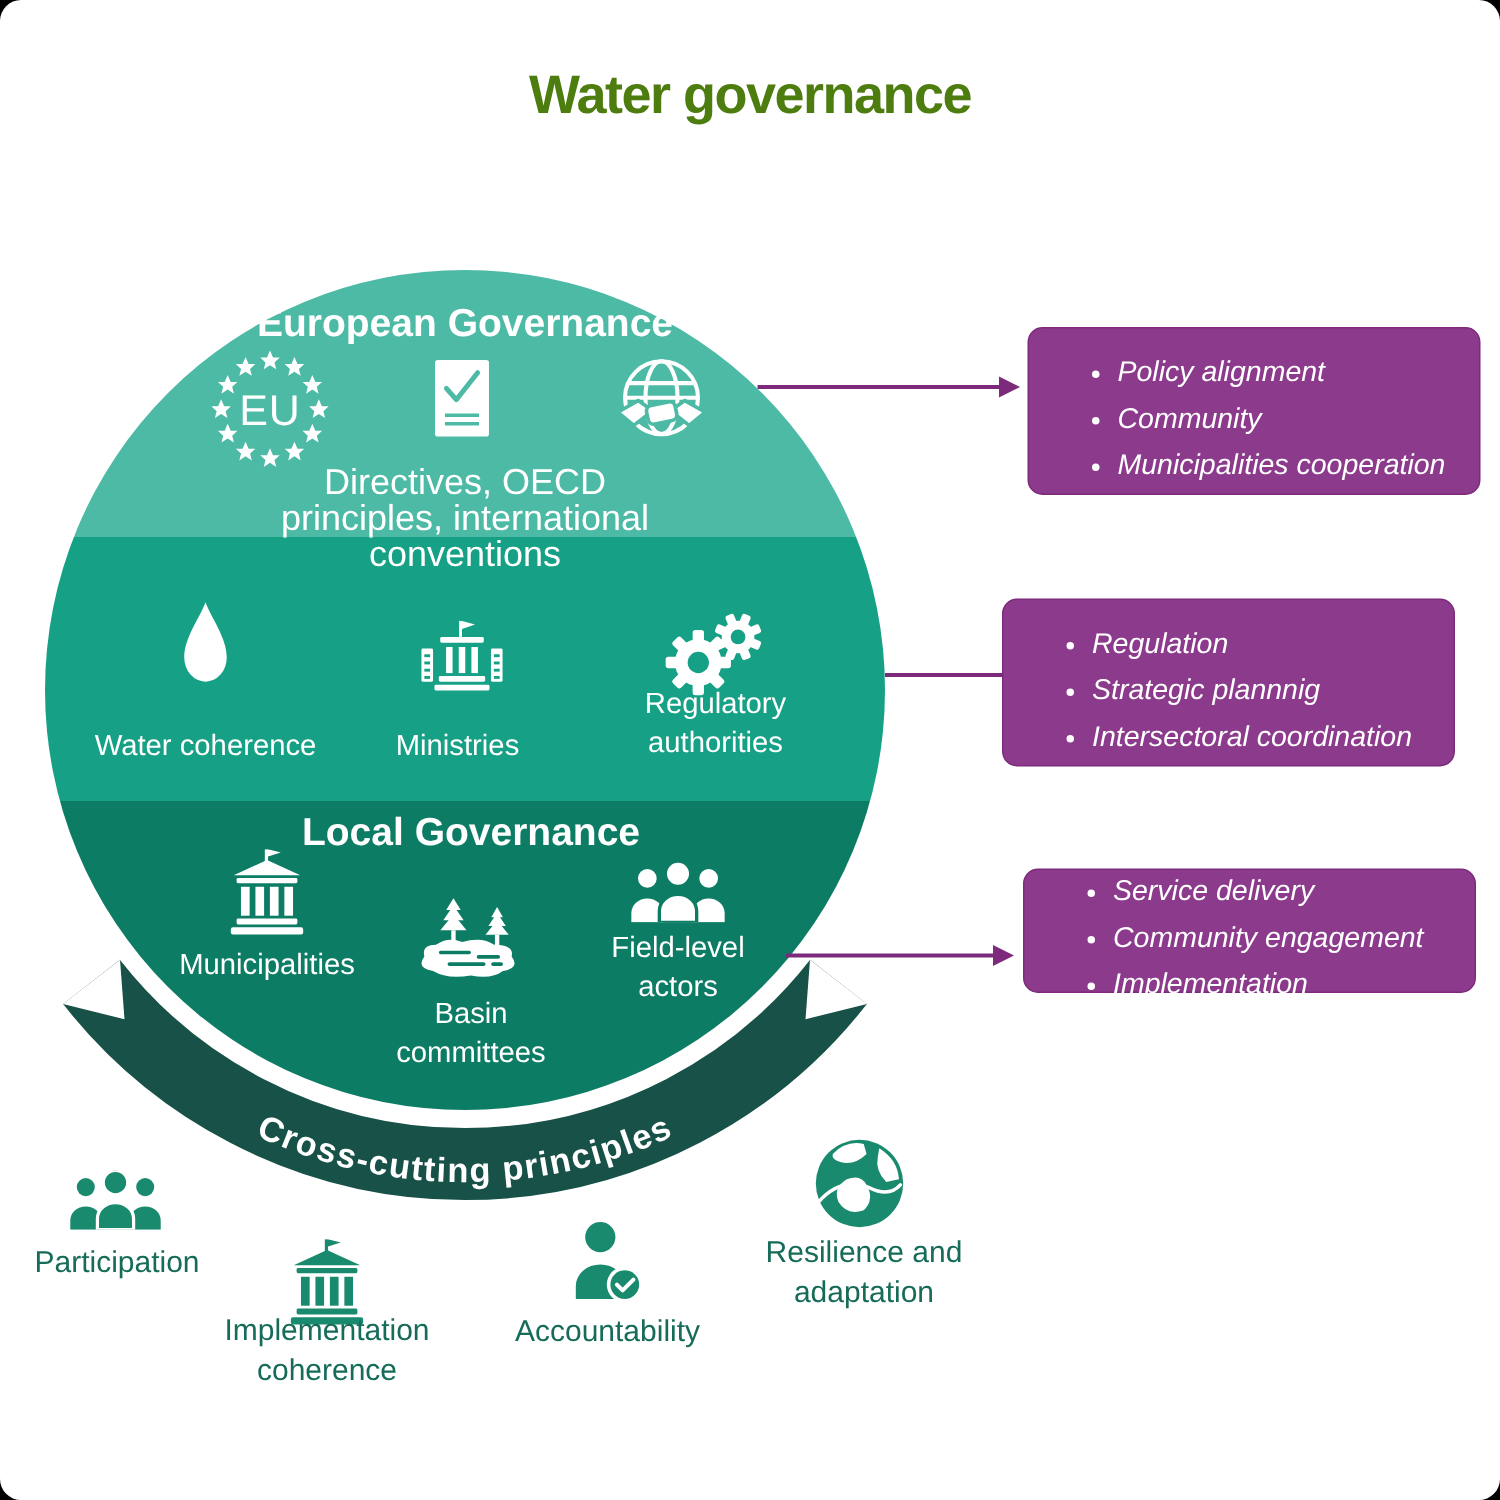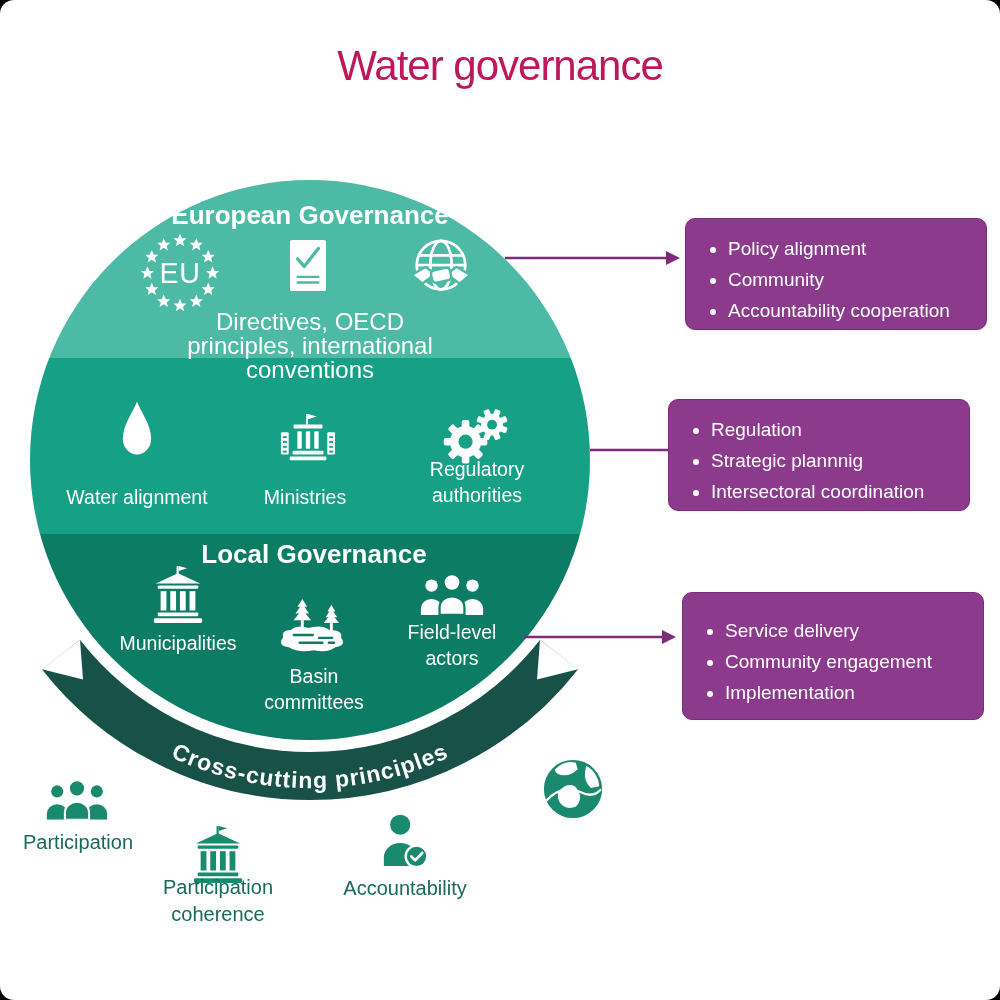--- a/index.html
+++ b/index.html
@@ -1,41 +1,41 @@
 <!DOCTYPE html>
 <html><head>
 <meta charset="utf-8">
 <style>
   html,body{margin:0;padding:0;background:#000;}
   .page{position:relative;width:1000px;height:1000px;background:#fff;border-radius:14px;
         overflow:hidden;font-family:"Liberation Sans",sans-serif;}
   .abs{position:absolute;}
-  .title{left:500px;top:42px;transform:translateX(-50%);font-size:42px;font-weight:normal;
-         color:#be185d;letter-spacing:-1px;white-space:nowrap;}
+  .title{left:500px;top:42px;transform:translateX(-50%);font-size:36px;font-weight:bold;
+         color:#4d7c0f;letter-spacing:-1px;white-space:nowrap;}
   .scene{left:0;top:0;}
   .band-header{transform:translateX(-50%);color:#fff;font-weight:bold;font-size:26px;white-space:nowrap;}
   .hdr-eu{left:310px;top:200px;}
   .hdr-nat{left:308px;top:367px;}
   .hdr-loc{left:314px;top:539px;}
   .sub{left:310px;top:310px;width:290px;transform:translateX(-50%);text-align:center;
        color:#fff;font-size:24px;line-height:24px;}
   .cell-label{transform:translateX(-50%);color:#fff;font-size:19.5px;line-height:26px;text-align:center;}
   .lab-water{left:137px;top:484px;white-space:nowrap;}
   .lab-min{left:305px;top:484px;white-space:nowrap;}
   .lab-reg{left:477px;top:456px;width:120px;}
   .lab-mun{left:178px;top:630px;white-space:nowrap;}
   .lab-bas{left:314px;top:663px;width:130px;}
   .lab-fld{left:452px;top:619px;width:112px;}
   .callout{width:302px;background:#8c3b8c;border:1px solid #7d2a7d;border-radius:10px;color:#fff;
            display:flex;align-items:center;box-sizing:border-box;}
-  .callout ul{margin:0;padding:10px 6px 0 42px;list-style:disc;}
+  .callout ul{margin:17px;padding:10px 6px 0 42px;list-style:disc;font-style:italic;}
   .callout li{font-size:19px;line-height:31px;white-space:nowrap;}
   .c1{left:685px;top:218px;height:112px;}
   .c2{left:668px;top:399px;height:112px;align-items:center;}
-  .c3{left:682px;top:592px;height:128px;}
+  .c3{left:682px;top:579px;height:83px;}
   .p-label{transform:translateX(-50%);color:#166b59;font-size:20px;line-height:27px;text-align:center;}
   .pl-1{left:78px;top:829px;white-space:nowrap;text-align:right;}
   .pl-2{left:218px;top:874px;width:140px;}
   .pl-3{left:405px;top:875px;white-space:nowrap;}
   .pl-4{left:576px;top:822px;width:155px;}
   svg{display:block;}
 </style>
 </head>
 <body>
 
@@ -190,21 +190,21 @@
         <rect x="-3.2" y="-16.8" width="6.4" height="8.5" rx="1.6" transform="rotate(112.5)"></rect>
         <rect x="-3.2" y="-16.8" width="6.4" height="8.5" rx="1.6" transform="rotate(157.5)"></rect>
         <rect x="-3.2" y="-16.8" width="6.4" height="8.5" rx="1.6" transform="rotate(202.5)"></rect>
         <rect x="-3.2" y="-16.8" width="6.4" height="8.5" rx="1.6" transform="rotate(247.5)"></rect>
         <rect x="-3.2" y="-16.8" width="6.4" height="8.5" rx="1.6" transform="rotate(292.5)"></rect>
         <rect x="-3.2" y="-16.8" width="6.4" height="8.5" rx="1.6" transform="rotate(337.5)"></rect>
       </g>
       <circle r="5.2" fill="#16a186"></circle>
     </g>
   </svg>
-  <div class="abs cell-label lab-water">Water alignment</div>
+  <div class="abs cell-label lab-water">Water coherence</div>
   <div class="abs cell-label lab-min">Ministries</div>
   <div class="abs cell-label lab-reg">Regulatory authorities</div>
 
   <svg class="abs" style="left:151px;top:566px;color:#ffffff;" width="54" height="60" viewBox="0 0 56 62">
     <use href="#sym-bank" width="56" height="62"></use>
   </svg>
   <svg class="abs" style="left:275px;top:595px;" width="74" height="64" viewBox="0 0 76 66">
     <g fill="#fff">
       <polygon points="28,4 33,12 23,12"></polygon>
         <polygon points="28,9 35,19 21,19"></polygon>
@@ -227,21 +227,21 @@
     <use href="#sym-people" width="72" height="46"></use>
   </svg>
   <div class="abs cell-label lab-mun">Municipalities</div>
   <div class="abs cell-label lab-bas">Basin committees</div>
   <div class="abs cell-label lab-fld">Field-level actors</div>
 
   <div class="abs callout c1">
     <ul>
       <li>Policy alignment</li>
       <li>Community</li>
-      <li>Accountability cooperation</li>
+      <li>Municipalities cooperation</li>
     </ul>
   </div>
   <div class="abs callout c2">
     <ul>
       <li>Regulation</li>
       <li>Strategic plannnig</li>
       <li>Intersectoral coordination</li>
     </ul>
   </div>
   <div class="abs callout c3">
@@ -253,21 +253,21 @@
   </div>
 
   <svg class="abs" style="left:46px;top:780px;color:#1a8a6e;--bg:#ffffff;" width="62" height="40" viewBox="0 0 72 46">
     <use href="#sym-people" width="72" height="46"></use>
   </svg>
   <div class="abs p-label pl-1">Participation</div>
 
   <svg class="abs" style="left:191px;top:826px;color:#1a8a6e;" width="54" height="60" viewBox="0 0 56 62">
     <use href="#sym-bank" width="56" height="62"></use>
   </svg>
-  <div class="abs p-label pl-2">Participation coherence</div>
+  <div class="abs p-label pl-2">Implementation coherence</div>
 
   <svg class="abs" style="left:381px;top:814px;" width="48" height="56" viewBox="0 0 50 58">
     <g fill="#1a8a6e">
       <circle cx="20" cy="11" r="10.5"></circle>
       <path d="M3 54 v-9 a17 15 0 0 1 34 0 v9 z"></path>
     </g>
     <circle cx="37" cy="44" r="12.5" fill="#fff"></circle>
     <circle cx="37" cy="44" r="10" fill="#1a8a6e"></circle>
     <path d="M31.5 44 l4 4 l7.5 -7.5" fill="none" stroke="#fff" stroke-width="2.8" stroke-linecap="round" stroke-linejoin="round"></path>
   </svg>
@@ -275,14 +275,15 @@
 
   <svg class="abs" style="left:542px;top:758px;" width="62" height="62" viewBox="0 0 66 66">
     <circle cx="33" cy="33" r="31" fill="#1a8a6e"></circle>
     <g fill="#fff">
       <path d="M14 12 Q24 2 36 5 L38 12 Q30 20 20 18 Q13 16 14 12 Z"></path>
       <path d="M47 8 Q60 16 61 30 L52 32 Q44 24 46 14 Z"></path>
       <path d="M24 30 Q34 26 38 34 Q44 44 36 52 Q24 56 18 46 Q14 36 24 30 Z"></path>
     </g>
     <path d="M4 46 Q20 28 40 36 Q54 43 62 34" fill="none" stroke="#fff" stroke-width="2.5" stroke-linecap="round"></path>
   </svg>
+  <div class="abs p-label pl-4">Resilience and adaptation</div>
 
 </div>
 
 </body></html>

